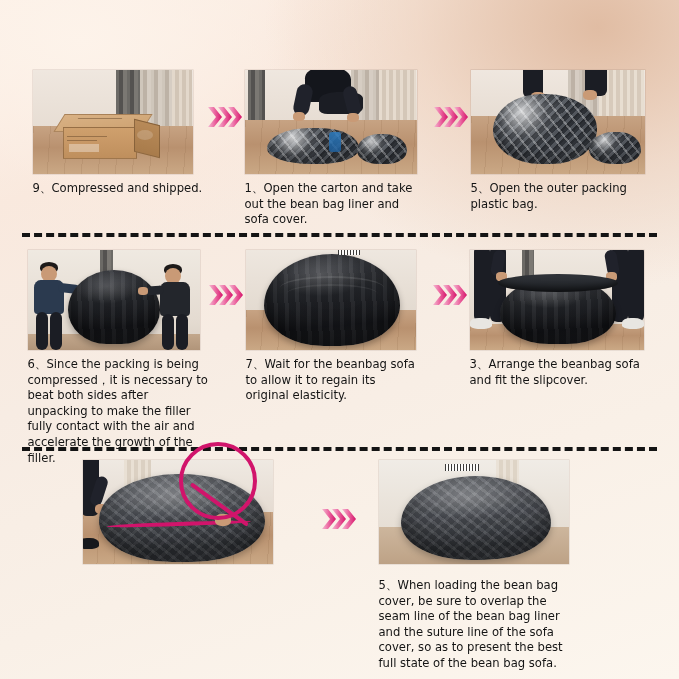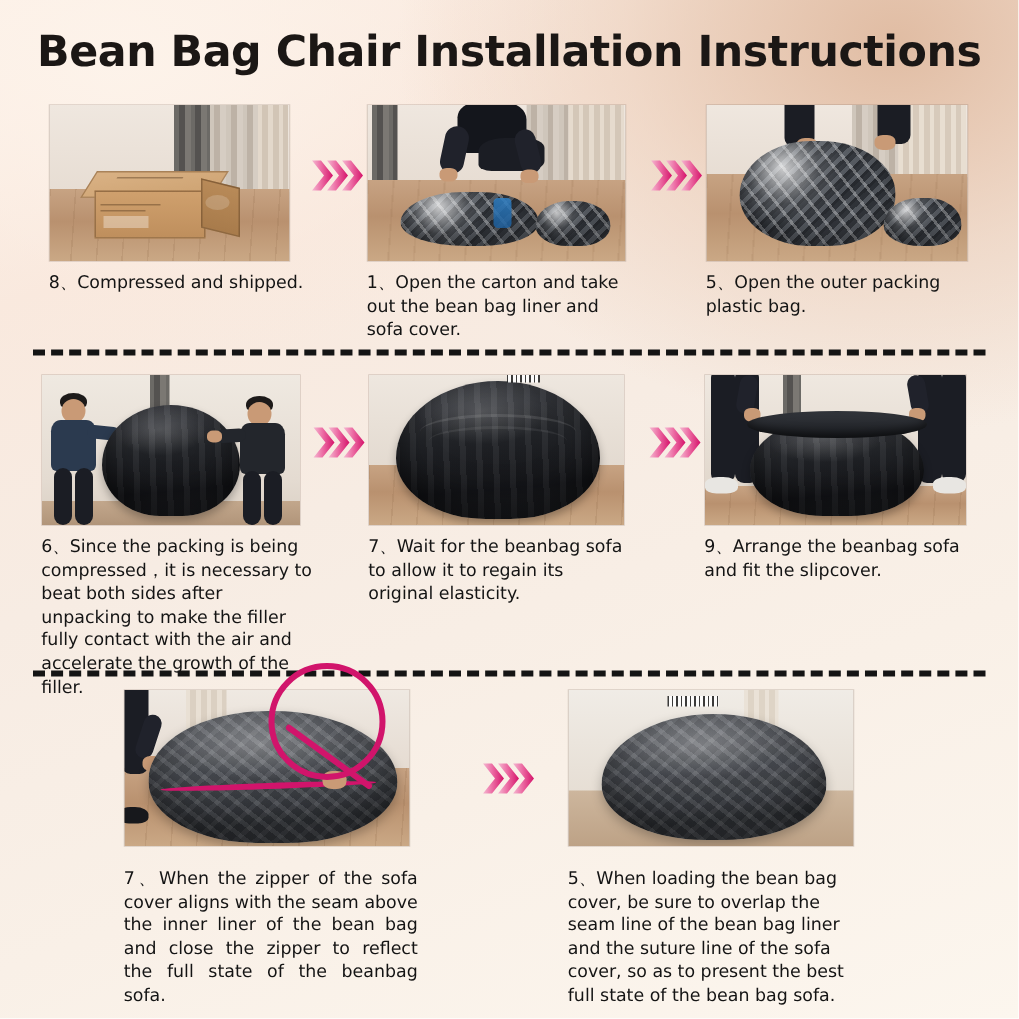--- a/index.html
+++ b/index.html
@@ -217,21 +217,20 @@
     position: absolute;
     background: repeating-linear-gradient(90deg, #1c1c1c 0 1px, #ffffff 1px 3px);
     opacity: 0.85;
   }
 </style>
 </head>
 <body>
 
 <div class="page">
 
-  <div class="title">Bean Bag Chair Installation Instructions</div>
 
   <div class="row row1">
     <div class="panels">
 
       <div class="cell" style="width:188px;">
         <div class="photo" style="width:160px;height:104px;margin-left:14px;">
           <div class="scene">
             <div class="wall" style="height:56%;"></div>
             <div class="curtain dark" style="left:52%;width:15%;height:56%;"></div>
             <div class="curtain" style="left:67%;width:20%;height:56%;"></div>
@@ -240,21 +239,21 @@
             <div class="box-top" style="left:26px;top:44px;width:86px;height:16px;transform:skewX(-32deg);"></div>
             <div class="box-front" style="left:30px;top:57px;width:72px;height:30px;"></div>
             <div class="box-side" style="left:101px;top:52px;width:24px;height:31px;transform:skewY(14deg);"></div>
             <div class="box-line" style="left:34px;top:66px;width:40px;"></div>
             <div class="box-line" style="left:34px;top:70px;width:30px;"></div>
             <div class="box-label" style="left:36px;top:74px;width:30px;height:8px;"></div>
             <div class="box-label" style="left:104px;top:60px;width:16px;height:10px;border-radius:50%;opacity:0.5;"></div>
             <div class="box-line" style="left:45px;top:48px;width:44px;transform:skewX(-32deg);"></div>
           </div>
         </div>
-        <div class="caption" style="margin-left:14px;width:172px;">8、Compressed and shipped.</div>
+        <div class="caption" style="margin-left:14px;width:172px;">9、Compressed and shipped.</div>
       </div>
 
       <div class="arrow" style="margin-top:34px;">
         <svg width="38" height="26" viewBox="0 0 38 26" aria-hidden="true">
           <defs>
             <linearGradient id="ag1" x1="0" y1="0" x2="1" y2="0">
               <stop offset="0%" stop-color="#f5b9d2"></stop>
               <stop offset="45%" stop-color="#ec6ba3"></stop>
               <stop offset="100%" stop-color="#d5136a"></stop>
             </linearGradient>
@@ -402,21 +401,21 @@
               <div class="leg" style="left:8px;top:0px;width:16px;height:76px;"></div>
               <div class="leg" style="left:24px;top:0px;width:16px;height:76px;"></div>
               <div class="shoe" style="left:18px;top:72px;width:22px;height:11px;"></div>
               <div class="arm" style="left:2px;top:4px;width:12px;height:26px;transform:rotate(-10deg);"></div>
               <div class="skin" style="left:2px;top:26px;width:11px;height:9px;"></div>
             </div>
             <div class="beanbag" style="left:30px;top:28px;width:116px;height:66px;border-radius:48% 48% 42% 42% / 54% 54% 46% 46%;"></div>
             <div style="position:absolute;left:28px;top:24px;width:120px;height:18px;border-radius:50%;background:linear-gradient(180deg,#34373d,#1a1c20);box-shadow:inset 0 -3px 6px rgba(0,0,0,0.5);"></div>
           </div>
         </div>
-        <div class="caption" style="width:180px;">9、Arrange the beanbag sofa and fit the slipcover.</div>
+        <div class="caption" style="width:180px;">3、Arrange the beanbag sofa and fit the slipcover.</div>
       </div>
 
     </div>
   </div>
 
   <div class="divider d2"></div>
 
   <div class="row row3">
     <div class="panels">
 
@@ -432,21 +431,20 @@
               <div class="skin" style="left:16px;top:50px;width:13px;height:10px;"></div>
               <div class="shoe" style="left:0px;top:84px;width:20px;height:11px;background:#17181c;"></div>
             </div>
             <div class="beanbag plush" style="left:16px;top:14px;width:166px;height:88px;border-radius:48% 50% 44% 44% / 52% 54% 46% 46%;"></div>
             <div class="zipper-line" style="left:24px;top:62px;width:144px;height:4px;border-radius:50%;transform:rotate(-2deg);"></div>
             <div class="skin" style="left:132px;top:54px;width:16px;height:12px;"></div>
           </div>
           <div class="callout-circle" style="left:96px;top:-18px;width:78px;height:78px;"></div>
           <div class="callout-line" style="left:108px;top:22px;width:70px;transform:rotate(36deg);"></div>
         </div>
-        <div class="caption justify" style="margin-left:18px;width:196px;margin-top:14px;">7、When the zipper of the sofa cover aligns with the seam above the inner liner of the bean bag and close the zipper to reflect the full state of the beanbag sofa.</div>
       </div>
 
       <div class="arrow" style="margin-top:46px;margin-left:6px;margin-right:6px;">
         <svg width="38" height="26" viewBox="0 0 38 26" aria-hidden="true">
           <path d="M1 3 L9 13 L1 23 L7 23 L15 13 L7 3 Z" fill="url(#ag1)"></path>
           <path d="M11 3 L19 13 L11 23 L17 23 L25 13 L17 3 Z" fill="url(#ag1)"></path>
           <path d="M21 3 L29 13 L21 23 L27 23 L35 13 L27 3 Z" fill="url(#ag1)"></path>
         </svg>
       </div>
 

